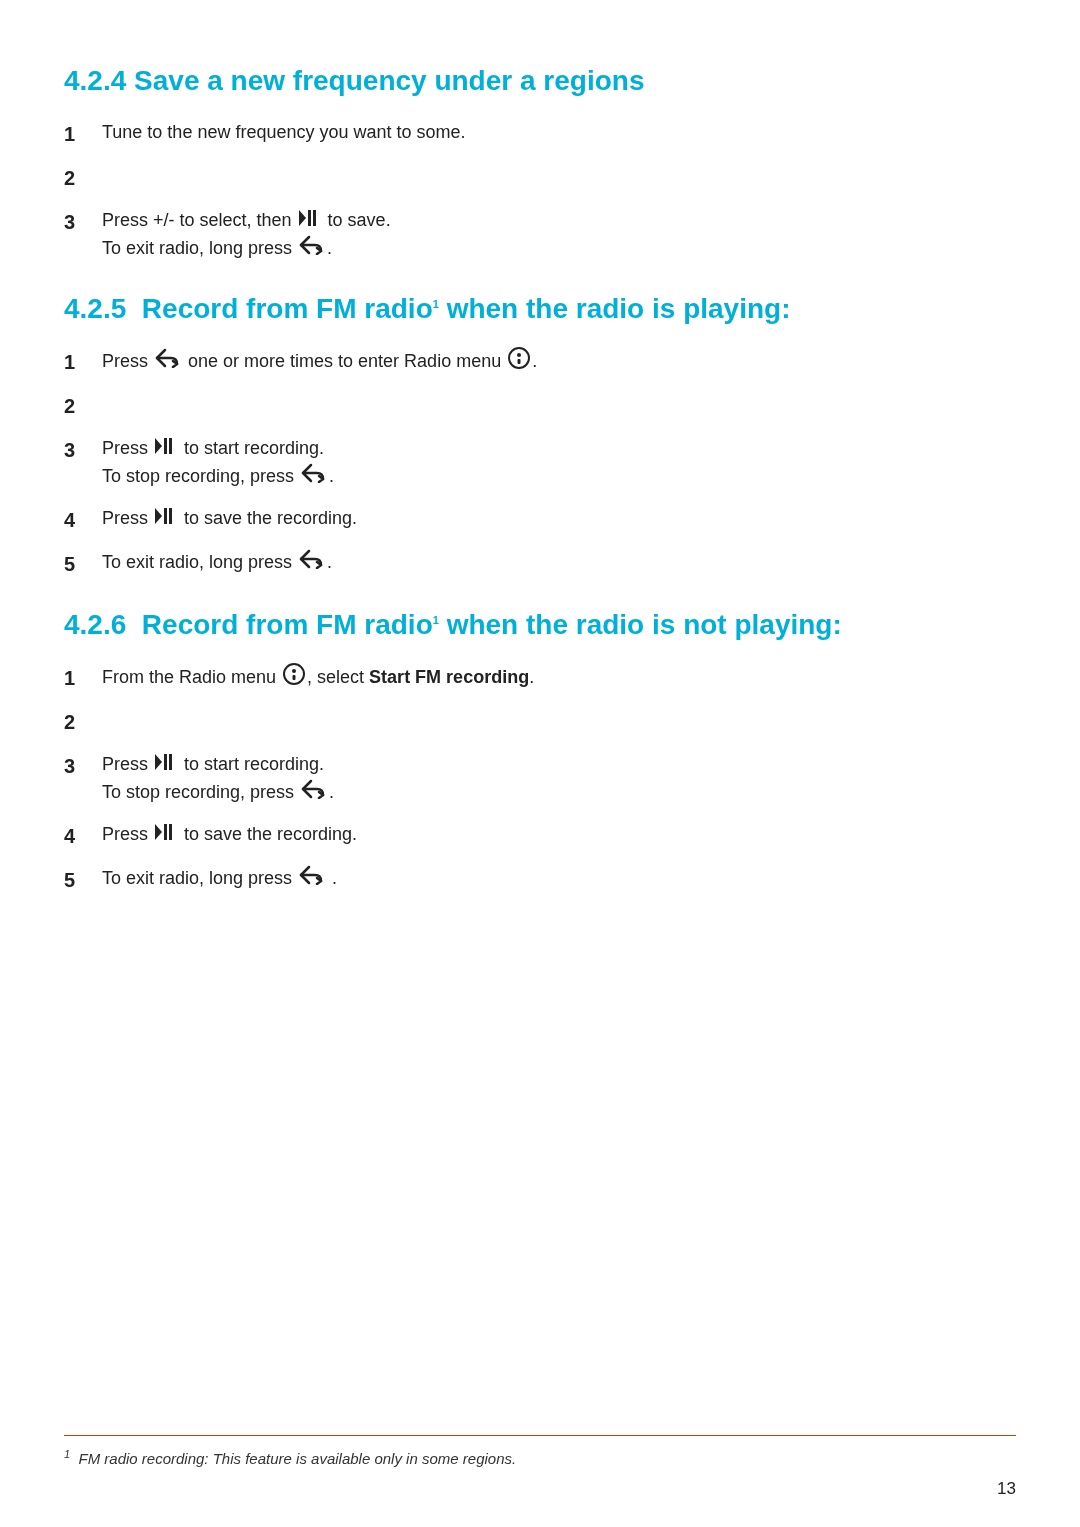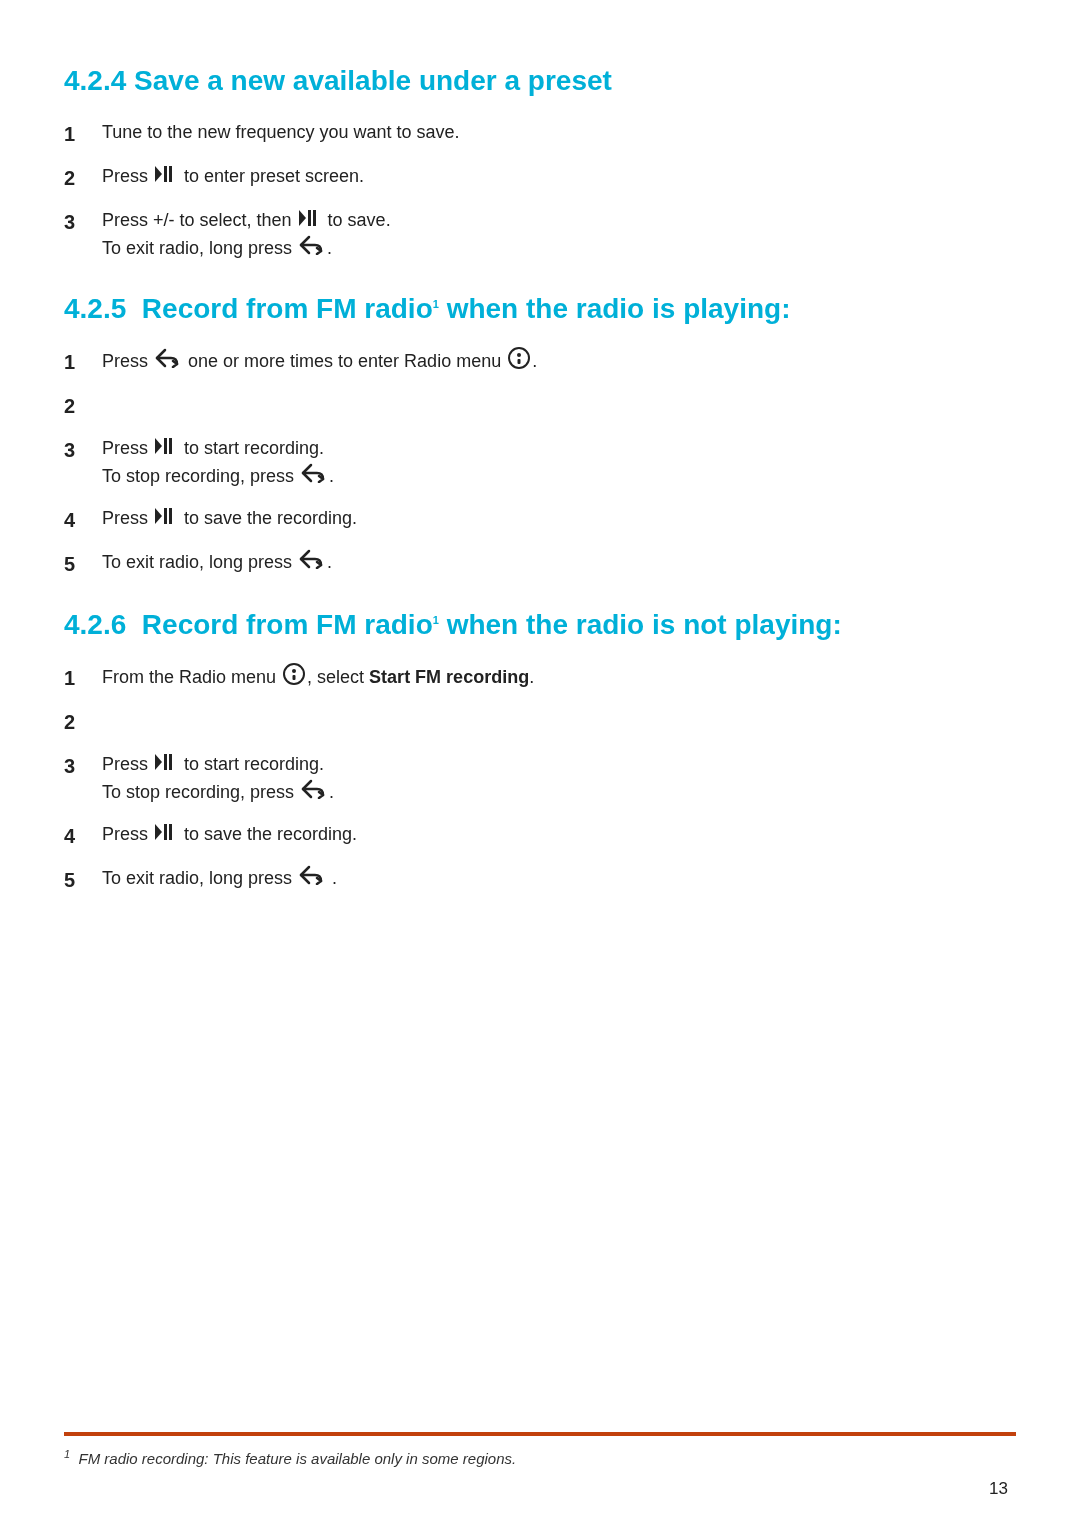--- a/index.html
+++ b/index.html
@@ -65,66 +65,59 @@
     }
 
     .section-gap {
     }
 
     .footnote-area {
       position: absolute;
       bottom: 60px;
       left: 64px;
       right: 64px;
-      border-top: 4px solid #c2410c;
+      border-top: 1px solid #c2410c;
       padding-top: 12px;
     }
 
     .footnote-text {
       font-size: 15px;
       font-style: italic;
       color: #333;
     }
 
     .page-number {
       position: absolute;
       bottom: 28px;
-      right: 72px;
+      right: 64px;
       font-size: 17px;
       color: #222;
     }
 
     sup {
       font-size: 11px;
       vertical-align: super;
     }
   </style>
 </head>
 <body>
 
-<h2 class="section-heading">4.2.4  Save a new available under a preset</h2>
+<h2 class="section-heading">4.2.4  Save a new frequency under a regions</h2>
 
 <ol class="numbered-list">
 
   <li>
     <span class="list-number">1</span>
     <span class="list-content">
-      Tune to the new frequency you want to save.
+      Tune to the new frequency you want to some.
     </span>
   </li>
 
   <li>
     <span class="list-number">2</span>
-    <span class="list-content">
-      Press <span class="icon-inline"><svg width="22" height="16" viewBox="0 0 22 16">
-            <polygon points="0,0 7,8 0,16" fill="#222"></polygon>
-            <rect x="9" y="0" width="3" height="16" fill="#222"></rect>
-            <rect x="14" y="0" width="3" height="16" fill="#222"></rect>
-          </svg></span> to enter preset screen.
-    </span>
   </li>
 
   <li>
     <span class="list-number">3</span>
     <span class="list-content">
       Press +/- to select, then <span class="icon-inline"><svg width="22" height="16" viewBox="0 0 22 16">
             <polygon points="0,0 7,8 0,16" fill="#222"></polygon>
             <rect x="9" y="0" width="3" height="16" fill="#222"></rect>
             <rect x="14" y="0" width="3" height="16" fill="#222"></rect>
           </svg></span> to save.

